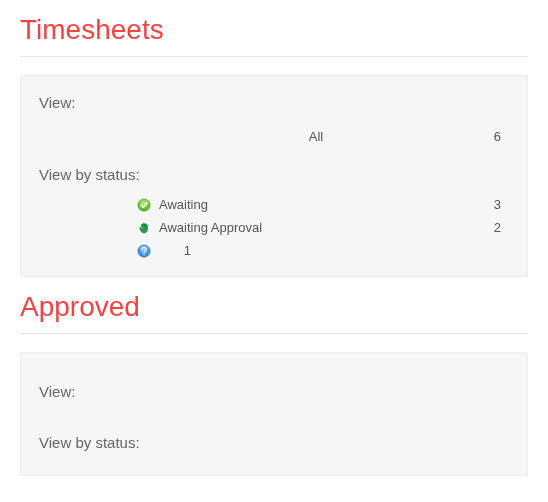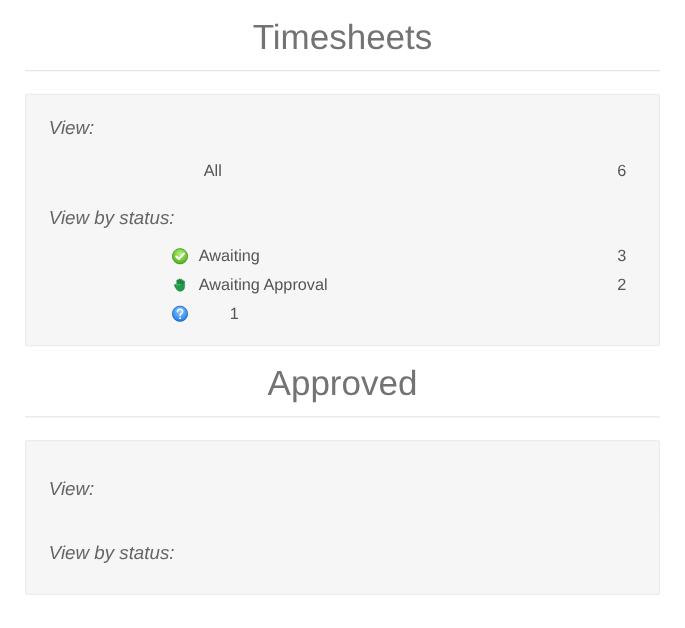--- a/index.html
+++ b/index.html
@@ -6,41 +6,39 @@
   body {
     font-family: "Segoe UI", "Helvetica Neue", Arial, sans-serif;
     background: #ffffff;
     color: #333;
     width: 548px;
     padding: 8px 20px 20px 20px;
   }
   h1.section-title {
     font-size: 28px;
     font-weight: 400;
-    color: #737373;
+    color: #ef4444;
     margin: 6px 0 10px 0;
-    text-align: center;
   }
   .divider {
     border: none;
     border-top: 1px solid #e6e6e6;
     margin: 0 0 18px 0;
   }
   .panel {
     background: #f6f6f6;
     border: 1px solid #ececec;
     border-radius: 2px;
     padding: 14px 18px 14px 18px;
     margin-bottom: 14px;
   }
   .panel-label {
     font-size: 15px;
     color: #666;
     margin: 4px 0 10px 0;
-    font-style: italic;
   }
   .row {
     display: flex;
     align-items: center;
     padding: 4px 0;
     font-size: 13px;
     color: #555;
   }
   .row.tall { padding: 8px 0 18px 0; }
   .row .icon-cell {
@@ -52,20 +50,21 @@
   .row .label-cell {
     flex: 1;
   }
   .row .count-cell {
     width: 40px;
     text-align: right;
     padding-right: 8px;
   }
   .row.all-row .label-cell {
     padding-left: 124px;
+    text-align: center;
   }
   svg.glyph { width: 14px; height: 14px; display: block; }
 </style>
 </head>
 <body>
 
 <h1 class="section-title">Timesheets</h1>
 <hr class="divider">
 
 <div class="panel">

